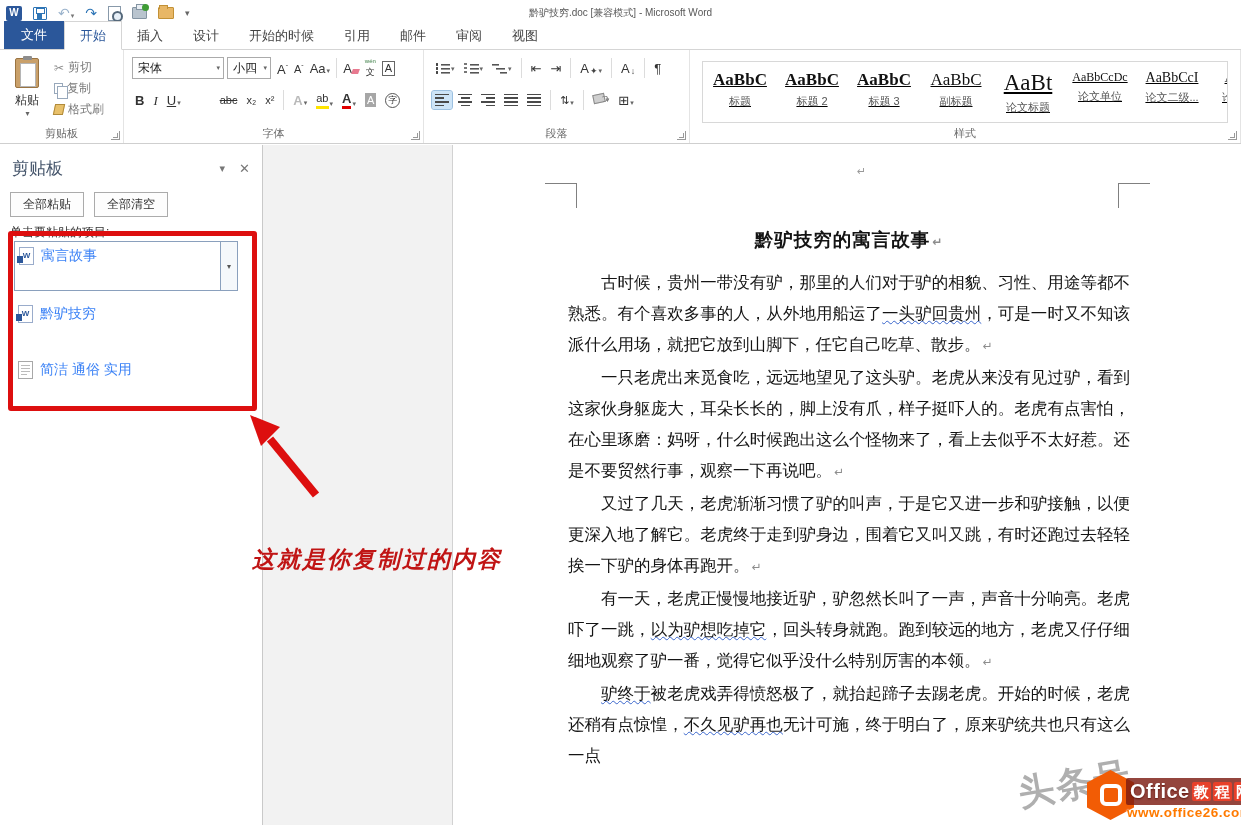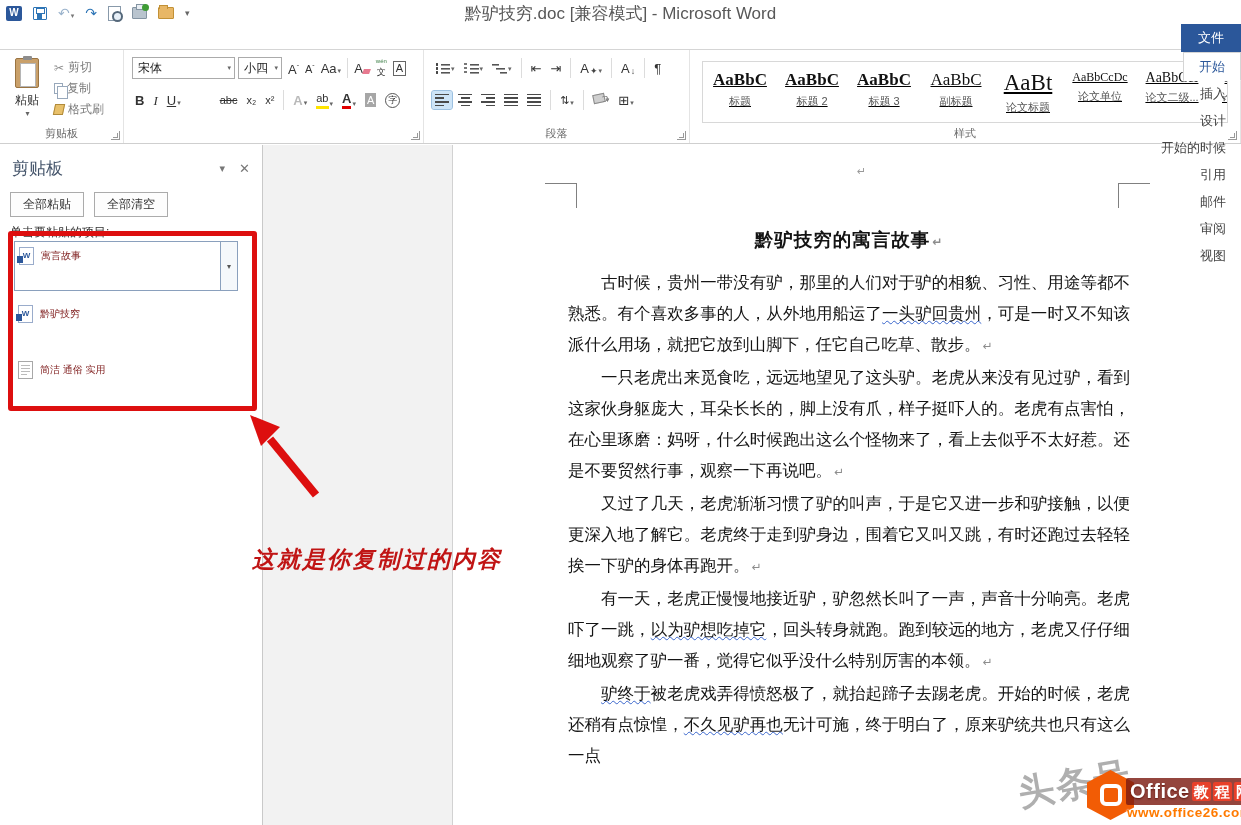--- a/index.html
+++ b/index.html
@@ -20,24 +20,24 @@
   .i-save::before { content:""; position:absolute; left:2px; top:0; width:7px; height:4px; border:1px solid #2e75b6; }
   .i-undo { color:#9bb3cc; }
   .i-preview { width:13px; height:15px; border:1px solid #8899aa; background:#fff; position:relative; }
   .i-preview::after { content:""; position:absolute; right:-3px; bottom:-2px; width:7px; height:7px; border:2px solid #55687a; border-radius:50%; background:#e8f0f8; }
   .i-print { width:15px; height:12px; background:#b9c4ce; border:1px solid #8494a2; border-radius:1px; position:relative; }
   .i-print::before { content:""; position:absolute; left:3px; top:-4px; width:8px; height:4px; background:#e9eef3; border:1px solid #8494a2; }
   .i-print::after { content:""; position:absolute; right:-3px; top:-4px; width:7px; height:7px; background:#3f9c35; border-radius:50%; }
   .i-folder { width:16px; height:12px; background:#e8b766; border:1px solid #c29136; border-radius:1px; position:relative; }
   .i-folder::before { content:""; position:absolute; left:0; top:-3px; width:7px; height:3px; background:#e8b766; border:1px solid #c29136; border-bottom:none; }
   .i-more { color:#666; font-size:9px; }
-  .title-text { position:absolute; left:0; right:0; text-align:center; font-size:17px; color:#585858; pointer-events:none; }
-
-  
-  .tabrow { height:26px; display:flex; align-items:flex-end; padding-left:4px; border-bottom:1px solid #d5d5d5; background:#fff; position:relative; z-index:3;flex-direction:column; }
+  .title-text { position:absolute; left:0; right:0; text-align:center; font-size:10px; color:#585858; pointer-events:none; }
+
+  
+  .tabrow { height:26px; display:flex; align-items:flex-end; padding-left:4px; border-bottom:1px solid #d5d5d5; background:#fff; position:relative; z-index:3; }
   .tab { font-size:13px; color:#444; padding:5px 15px 4px 15px; cursor:pointer; white-space:nowrap; }
   .tab.file { background:#2b579a; color:#fff; padding:5px 17px 5px 17px; }
   .tab.active { background:#fff; color:#2b579a; border:1px solid #d5d5d5; border-bottom:1px solid #fff; margin-bottom:-1px; }
 
   
   .ribbon { height:94px; display:flex; background:#fff; border-bottom:1px solid #cfcfcf; position:relative; z-index:2; }
   .rgroup { position:relative; border-right:1px solid #e4e4e4; padding:5px 4px 16px 4px; }
   .rgroup-label { position:absolute; left:0; right:0; bottom:2px; text-align:center; font-size:11px; color:#6a6a6a; }
   .launcher { position:absolute; right:3px; bottom:3px; width:9px; height:9px; border-right:1px solid #999; border-bottom:1px solid #999; cursor:pointer; }
   .launcher::before { content:""; position:absolute; right:1px; bottom:1px; width:4px; height:4px; border-right:1px solid #999; border-bottom:1px solid #999; }
@@ -53,21 +53,21 @@
   .mini-btn { display:flex; align-items:center; gap:4px; font-size:12px; color:#7c7c7c; cursor:pointer; white-space:nowrap; }
   .scissors { color:#8d8d8d; font-size:12px; }
   .copy-ic { width:9px; height:11px; border:1px solid #98a8bb; background:#fff; position:relative; }
   .copy-ic::after { content:""; position:absolute; left:2px; top:2px; width:9px; height:11px; border:1px solid #98a8bb; background:#fff; }
   .brush-ic { width:10px; height:11px; background:#e8c06a; border:1px solid #b08a3a; transform:skewX(-12deg); }
 
   .g-font { width:300px; }
   .frow { display:flex; align-items:center; gap:3px; height:26px; padding-left:4px; }
   .selbox { border:1px solid #ababab; height:22px; display:flex; align-items:center; font-size:12px; color:#222; padding:0 3px 0 5px; background:#fff; cursor:pointer; }
   .selbox .caret { margin-left:auto; }
-  .fontname { width:103px; }
+  .fontname { width:92px; }
   .fontsize { width:44px; }
   .rbtn { display:inline-flex; align-items:flex-end; padding:2px 3px; border-radius:2px; cursor:pointer; font-size:13px; color:#333; position:relative; }
   .rbtn.on { background:#cde4f7; outline:1px solid #9cc0e0; }
   .rbtn .caret, .caret { font-size:7px; color:#666; margin-left:1px; line-height:10px; }
   .suplab { font-size:7px; color:#444; margin-left:0; line-height:18px; vertical-align:top; }
   .vsep { width:1px; height:20px; background:#dcdcdc; margin:0 3px; }
   .gl { display:inline-block; line-height:15px; }
   .gl.b { font-weight:bold; }
   .gl.i { font-style:italic; font-family:"Liberation Serif",serif; }
   .gl.u { text-decoration:underline; }
@@ -139,21 +139,21 @@
   .ph-ic { margin-left:auto; color:#777; font-size:11px; cursor:pointer; }
   .ph-ic.x { margin-left:14px; font-size:13px; }
   .panel-btns { display:flex; gap:10px; padding:12px 0 0 10px; }
   .pbtn { border:1px solid #ababab; background:#fdfdfd; font-size:12px; color:#333; padding:3px 12px; cursor:pointer; }
   .panel-hint { font-size:12px; color:#333; padding:7px 0 0 10px; }
   .clip-item { position:absolute; left:14px; width:224px; cursor:pointer; }
   .ci-0 { top:96px; height:50px; border:1px solid #8aa0bd; background:#fff; }
   .ci-1 { top:155px; }
   .ci-2 { top:211px; }
   .ci-row { display:flex; align-items:center; gap:7px; padding:5px 4px; }
-  .ci-lb { font-size:10px; color:#7f1d1d; }
+  .ci-lb { font-size:14px; color:#3b82f6; }
   .ci-ic { width:15px; height:18px; position:relative; flex:0 0 auto; }
   .wdoc { background:#fff; border:1px solid #9aaccb; font-size:8px; font-weight:bold; color:#2b579a; text-align:center; line-height:16px; }
   .wdoc::after { content:""; position:absolute; left:-3px; bottom:1px; width:6px; height:7px; background:#2b579a; }
   .tdoc { background:#fff; border:1px solid #a8a8a8;
     background:linear-gradient(#bbb 0 0) 2px 3px/9px 1px no-repeat,
                linear-gradient(#bbb 0 0) 2px 6px/9px 1px no-repeat,
                linear-gradient(#bbb 0 0) 2px 9px/9px 1px no-repeat,
                linear-gradient(#bbb 0 0) 2px 12px/6px 1px no-repeat,#fff; }
   .ci-drop { position:absolute; right:0; top:0; bottom:0; width:17px; border-left:1px solid #8aa0bd; background:#f5f8fb; color:#555; font-size:8px; display:flex; align-items:center; justify-content:center; cursor:pointer; }
   .options-btn { position:absolute; left:8px; top:648px; border:1px solid #ababab; background:#fdfdfd; font-size:12px; color:#333; padding:4px 8px; cursor:pointer; display:flex; gap:6px; align-items:center;margin-top:44px; }
@@ -325,20 +325,21 @@
           <span class="gl i-fc">A</span>
           <span class="caret">▾</span>
         </span>
         <span class="rbtn">
           <span class="gl i-cs">A</span>
         </span>
         <span class="rbtn">
           <span class="gl i-circ">字</span>
         </span>
       </div>
+    <div class="rgroup-label">字体</div>
     <div class="launcher"></div>
   </div>
 
   <div class="rgroup g-para">
     <div class="frow" id="pararow1">
         <span class="rbtn">
           <span class="gl ic-list"></span>
           <span class="caret">▾</span>
         </span>
         <span class="rbtn">

